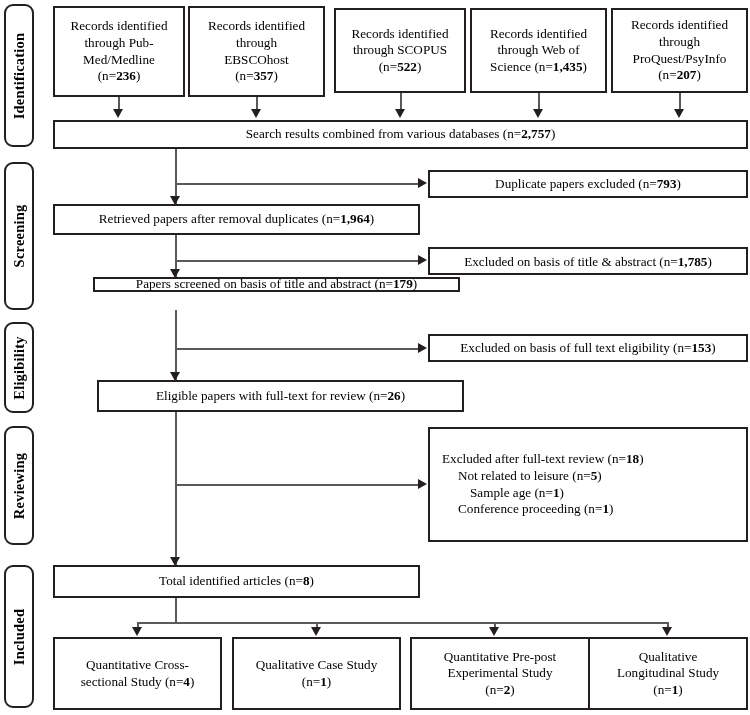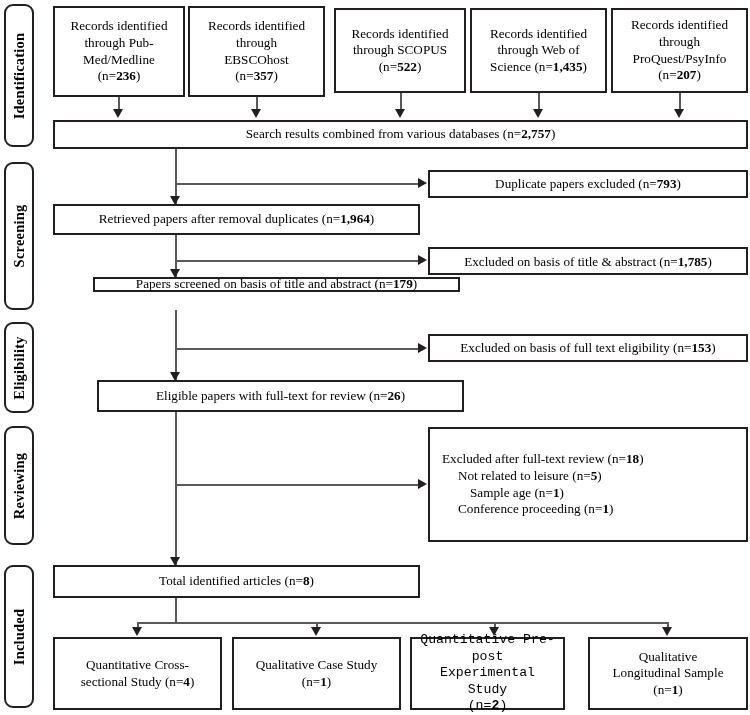--- a/index.html
+++ b/index.html
@@ -250,29 +250,29 @@
     </span>
   </div>
 
   <div class="fbox" style="left:232px; top:637px; width:169px; height:73px;">
     <span class="txt">
       <span>Qualitative Case Study</span><br>
       <span>(n=</span><b>1</b><span>)</span>
     </span>
   </div>
 
-  <div class="fbox" style="left:410px; top:637px; width:155px; height:73px;font-family:Liberation Mono, monospace;">
+  <div class="fbox" style="left:410px; top:637px; width:180px; height:73px;">
     <span class="txt">
       <span>Quantitative Pre-post</span><br>
       <span>Experimental Study</span><br>
       <span>(n=</span><b>2</b><span>)</span>
     </span>
   </div>
 
   <div class="fbox" style="left:588px; top:637px; width:160px; height:73px;">
     <span class="txt">
       <span>Qualitative</span><br>
-      <span>Longitudinal Sample</span><br>
+      <span>Longitudinal Study</span><br>
       <span>(n=</span><b>1</b><span>)</span>
     </span>
   </div>
 
 </div>
 
 </body></html>

